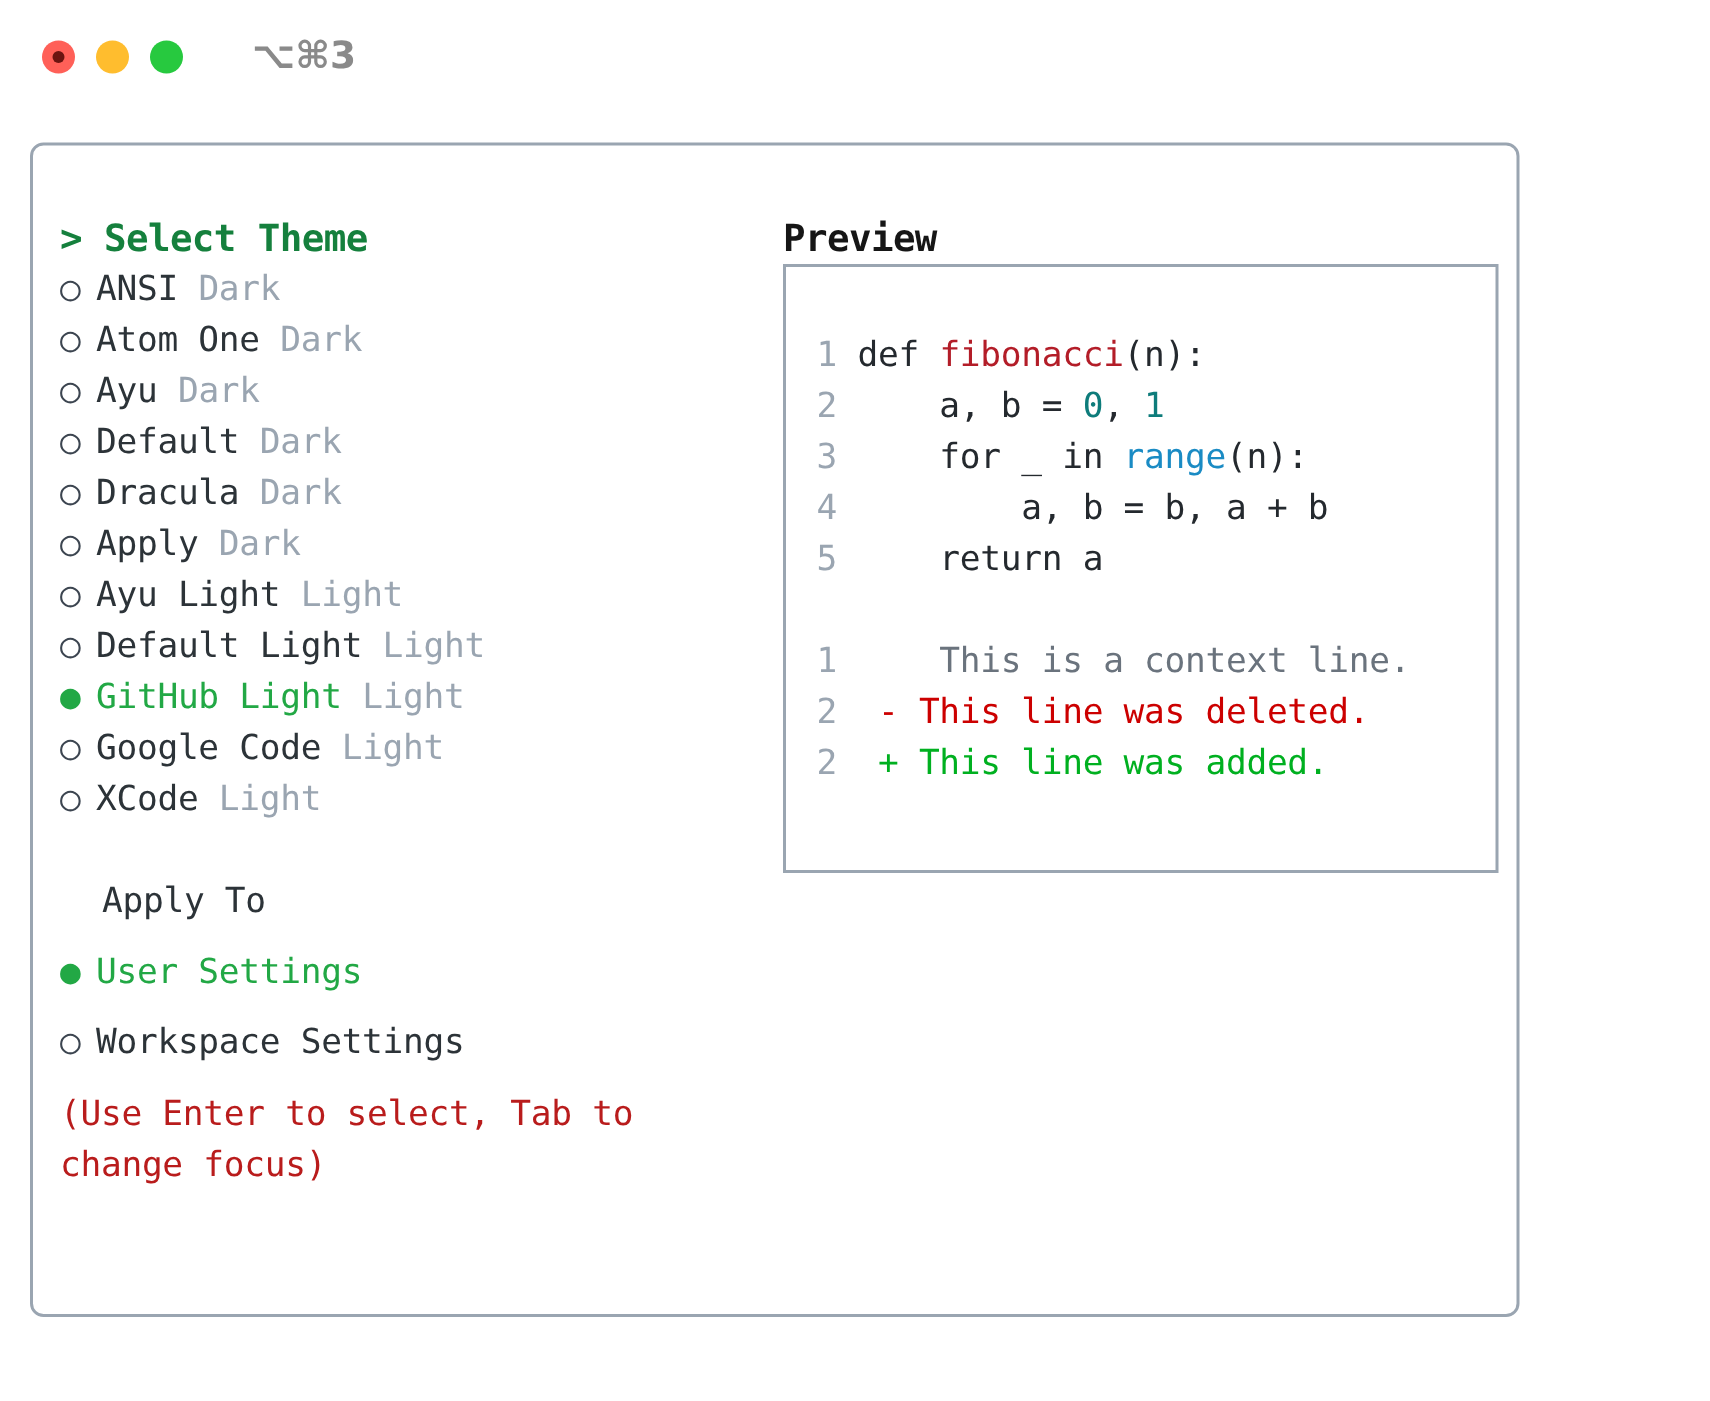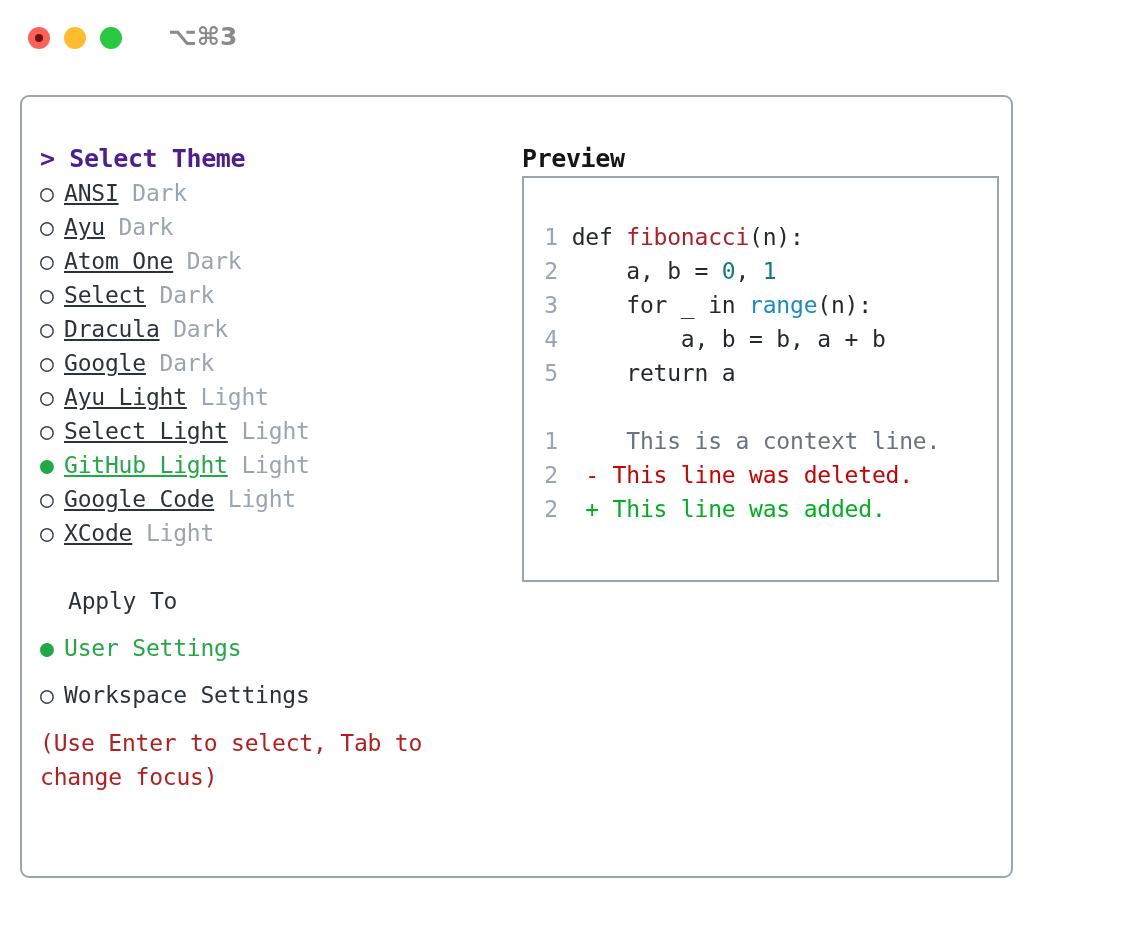--- a/index.html
+++ b/index.html
@@ -88,42 +88,42 @@
     left: 18px;
     top: 45px;
     width: 440px;
   }
   .mono {
     font-family: "DejaVu Sans Mono", monospace;
   }
   #select-theme-header {
     font-size: 25px;
     font-weight: bold;
-    color: #4c1d95;
+    color: #15803d;
     letter-spacing: -0.4px;
     height: 34px;
     line-height: 34px;
     white-space: pre;
   }
   .theme-row {
     height: 34px;
     line-height: 34px;
     font-size: 23px;
     color: #333a40;
     white-space: pre;
     letter-spacing: -0.2px;
   }
   .bullet {
     display: inline-block;
     width: 24px;
     color: #3c4550;
   }
   .theme-row.selected .bullet { color: #22a845; }
   .theme-row.selected .tname  { color: #22a845; }
-  .tname { color: #2c3338; text-decoration: underline; }
+  .tname { color: #2c3338; }
   .ttag  { color: #9aa5b1; }
 
   #apply-header {
     height: 34px;
     line-height: 34px;
     font-size: 23px;
     color: #2c3338;
     white-space: pre;
     margin-top: 34px;
     padding-left: 28px;
@@ -214,27 +214,27 @@
   </div>
 
   <div id="panel">
 
     <div id="left-col">
 
       <div id="select-theme-header" class="mono">&gt; Select Theme</div>
 
       <div id="theme-list">
           <div class="theme-row mono"><span class="bullet">○</span><span class="tname">ANSI</span><span> </span><span class="ttag">Dark</span></div>
+          <div class="theme-row mono"><span class="bullet">○</span><span class="tname">Atom One</span><span> </span><span class="ttag">Dark</span></div>
           <div class="theme-row mono"><span class="bullet">○</span><span class="tname">Ayu</span><span> </span><span class="ttag">Dark</span></div>
-          <div class="theme-row mono"><span class="bullet">○</span><span class="tname">Atom One</span><span> </span><span class="ttag">Dark</span></div>
-          <div class="theme-row mono"><span class="bullet">○</span><span class="tname">Select</span><span> </span><span class="ttag">Dark</span></div>
+          <div class="theme-row mono"><span class="bullet">○</span><span class="tname">Default</span><span> </span><span class="ttag">Dark</span></div>
           <div class="theme-row mono"><span class="bullet">○</span><span class="tname">Dracula</span><span> </span><span class="ttag">Dark</span></div>
-          <div class="theme-row mono"><span class="bullet">○</span><span class="tname">Google</span><span> </span><span class="ttag">Dark</span></div>
+          <div class="theme-row mono"><span class="bullet">○</span><span class="tname">Apply</span><span> </span><span class="ttag">Dark</span></div>
           <div class="theme-row mono"><span class="bullet">○</span><span class="tname">Ayu Light</span><span> </span><span class="ttag">Light</span></div>
-          <div class="theme-row mono"><span class="bullet">○</span><span class="tname">Select Light</span><span> </span><span class="ttag">Light</span></div>
+          <div class="theme-row mono"><span class="bullet">○</span><span class="tname">Default Light</span><span> </span><span class="ttag">Light</span></div>
           <div class="theme-row mono selected"><span class="bullet">●</span><span class="tname">GitHub Light</span><span> </span><span class="ttag">Light</span></div>
           <div class="theme-row mono"><span class="bullet">○</span><span class="tname">Google Code</span><span> </span><span class="ttag">Light</span></div>
           <div class="theme-row mono"><span class="bullet">○</span><span class="tname">XCode</span><span> </span><span class="ttag">Light</span></div>
         </div>
 
       <div id="apply-header" class="mono">Apply To</div>
 
       <div id="apply-list">
           <div class="apply-row mono selected"><span class="bullet">●</span><span class="aname">User Settings</span></div>
           <div class="apply-row mono"><span class="bullet">○</span><span class="aname">Workspace Settings</span></div>

